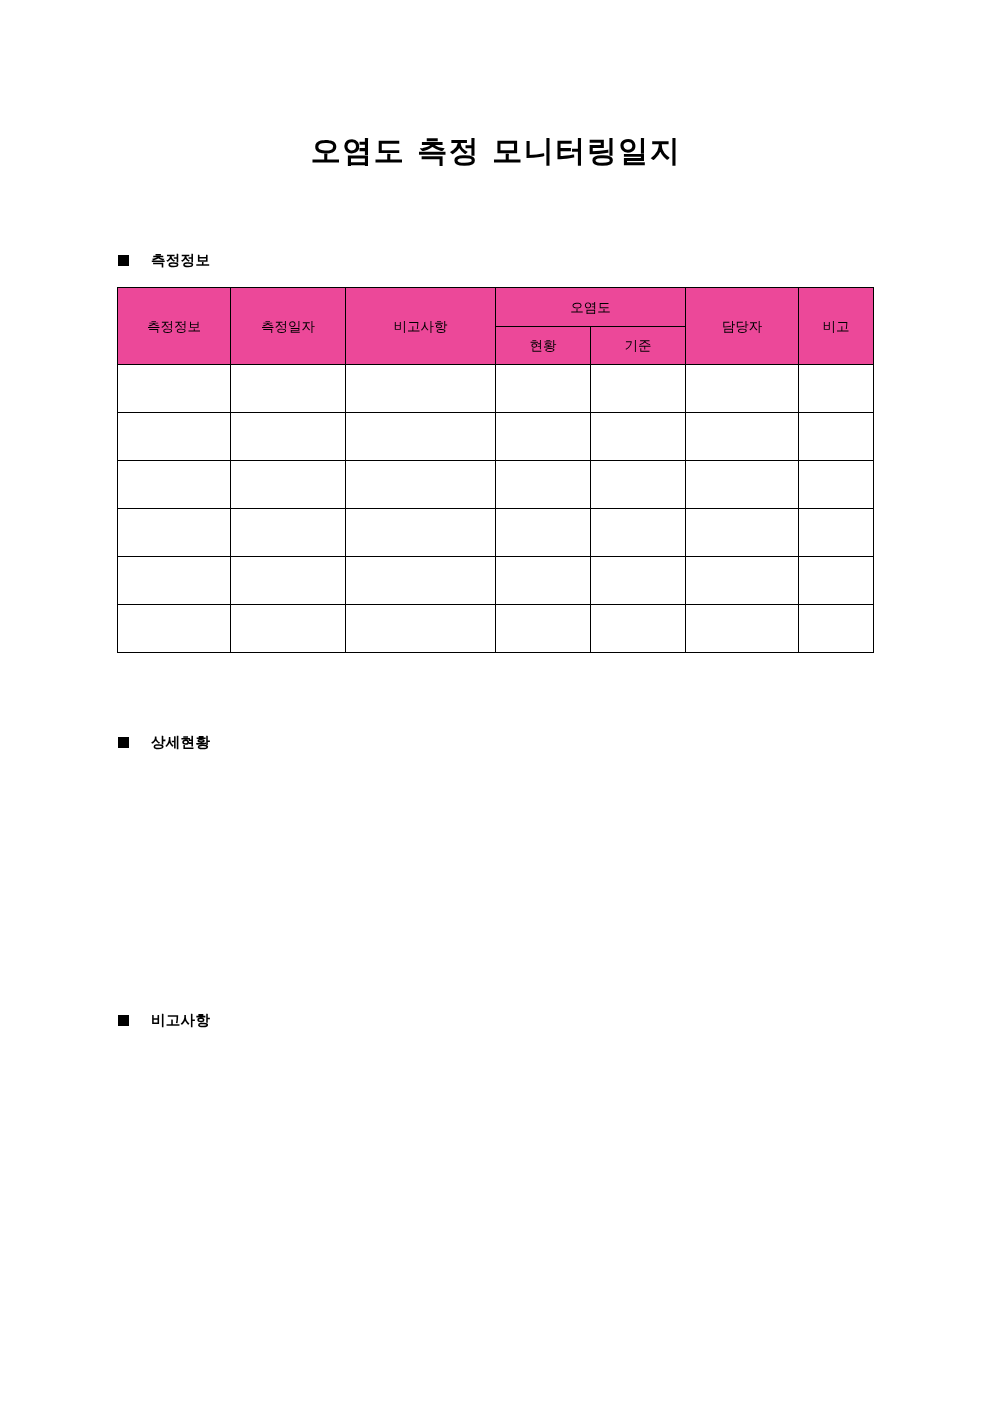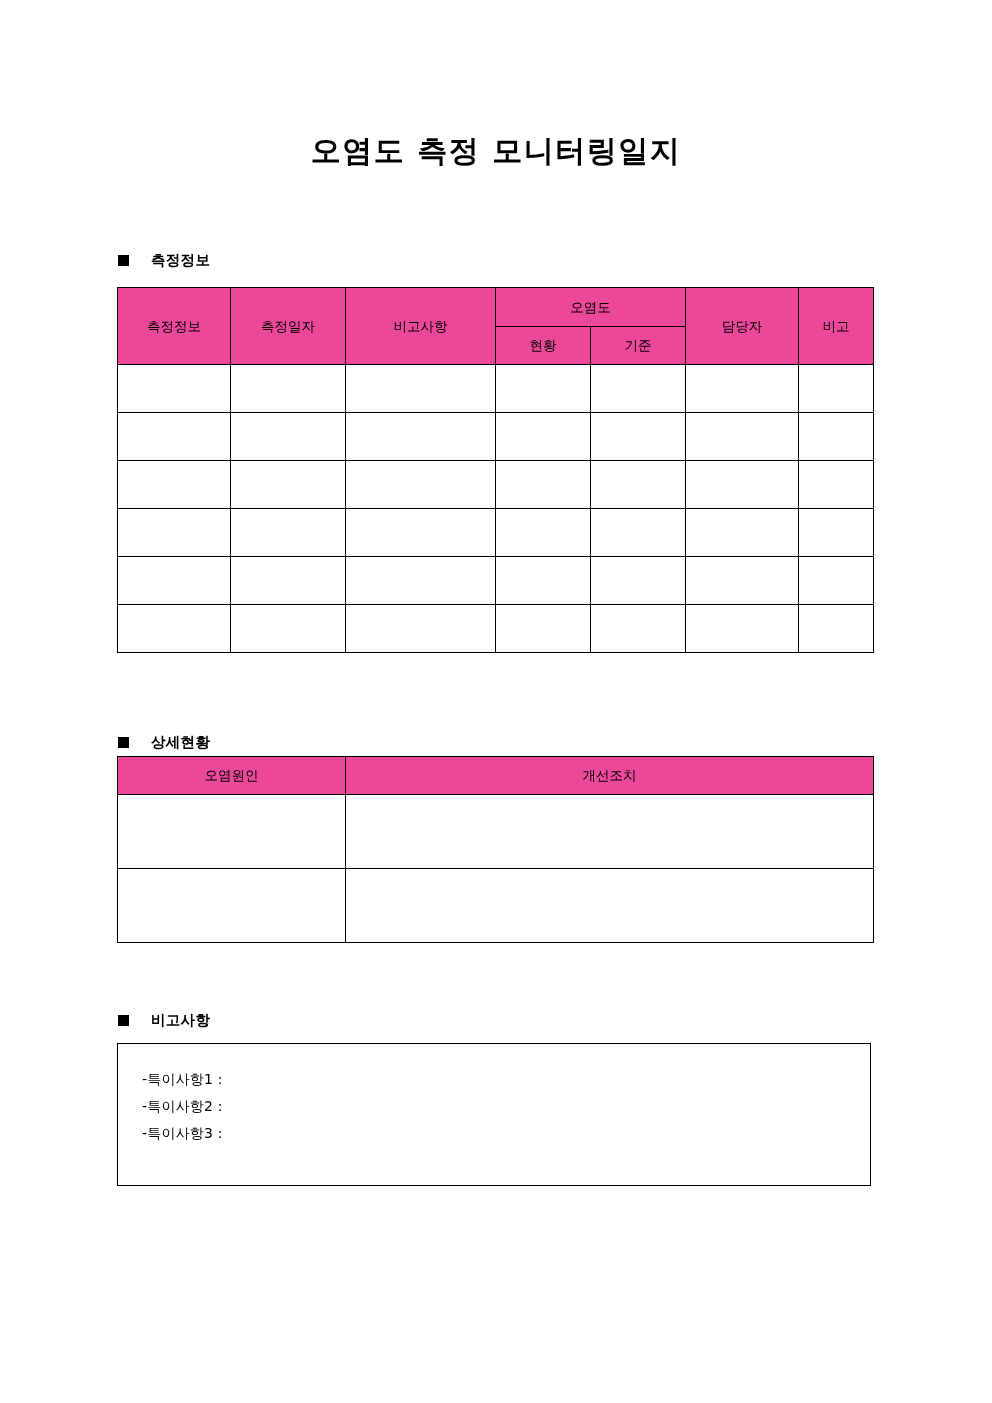--- a/index.html
+++ b/index.html
@@ -209,47 +209,20 @@
         <td class="data-cell"></td>
       </tr>
     </tbody>
   </table>
 
   <div class="section-heading" id="heading-detail">
     <span class="bullet"></span>
     <span class="label">상세현황</span>
   </div>
 
-  <table class="form-table" id="detail-table">
-    <colgroup>
-      <col style="width:228px">
-      <col style="width:528px">
-    </colgroup>
-    <thead>
-      <tr>
-        <th>오염원인</th>
-        <th>개선조치</th>
-      </tr>
-    </thead>
-    <tbody>
-      <tr>
-        <td class="data-cell"></td>
-        <td class="data-cell"></td>
-      </tr>
-      <tr>
-        <td class="data-cell"></td>
-        <td class="data-cell"></td>
-      </tr>
-    </tbody>
-  </table>
 
   <div class="section-heading" id="heading-notes">
     <span class="bullet"></span>
     <span class="label">비고사항</span>
   </div>
 
-  <div id="notes-box">
-    <div class="note-line">-특이사항1 :</div>
-    <div class="note-line">-특이사항2 :</div>
-    <div class="note-line">-특이사항3 :</div>
-  </div>
 
 </div>
 
 </body></html>

